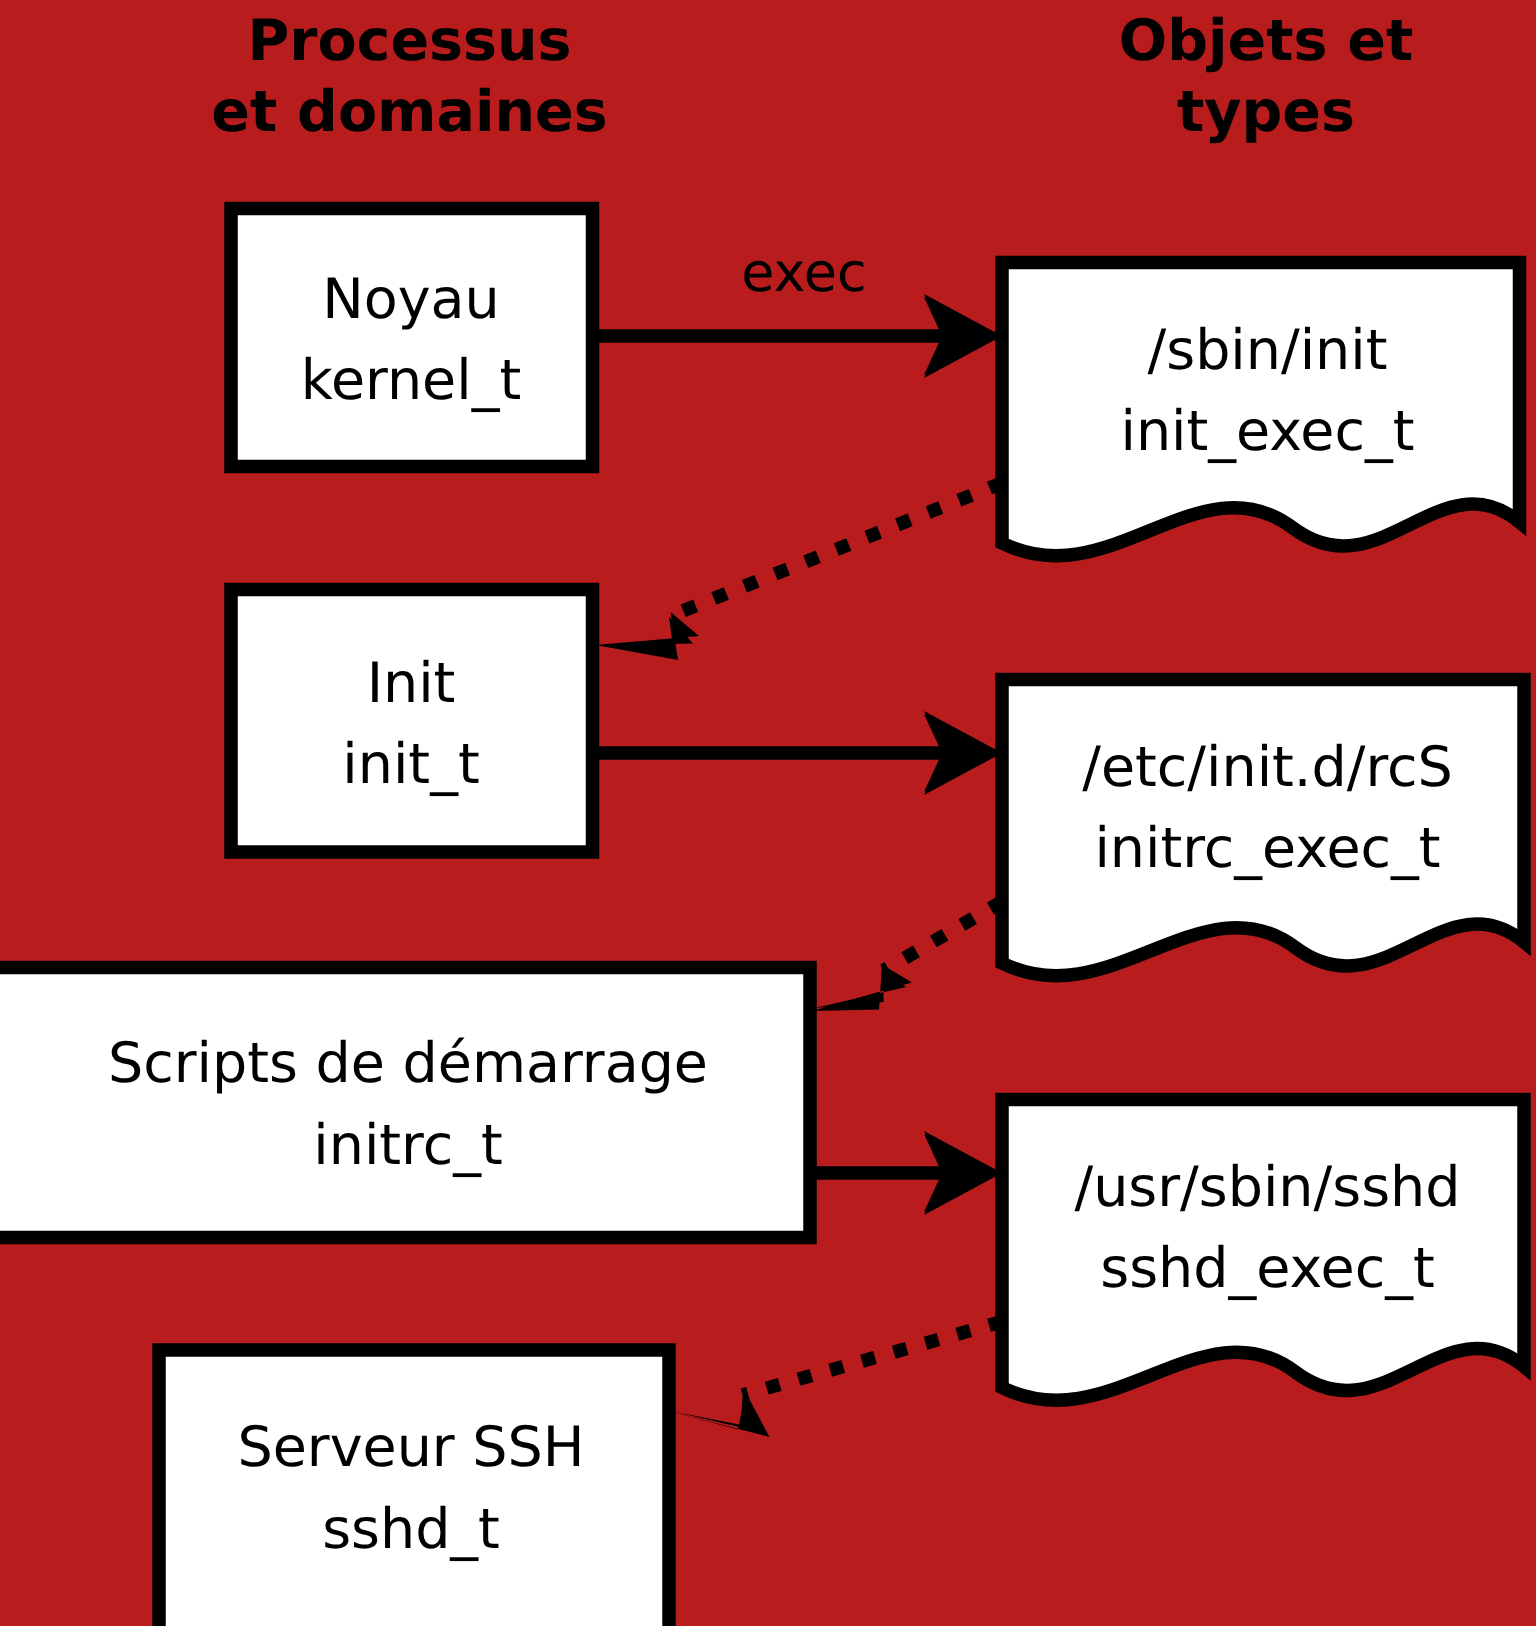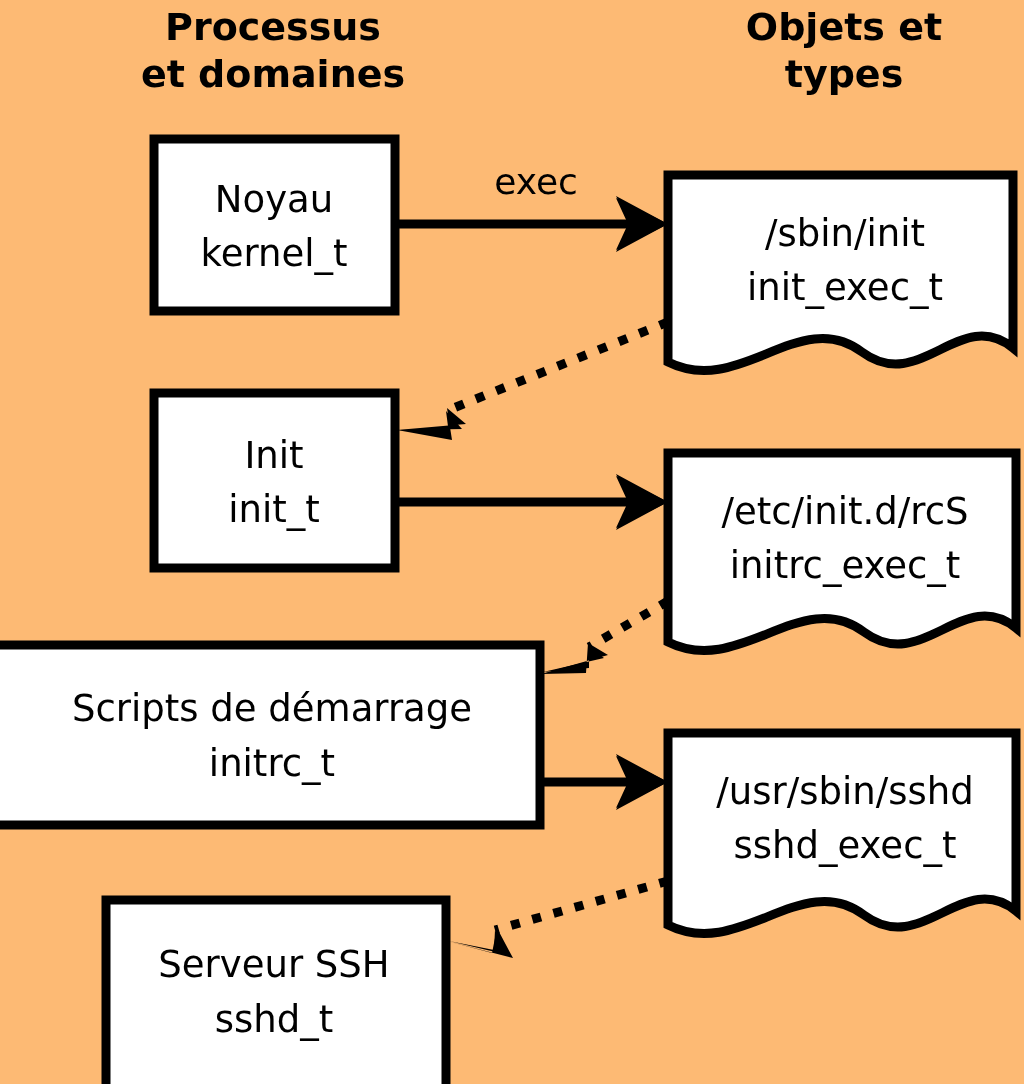--- a/index.html
+++ b/index.html
@@ -7,21 +7,21 @@
     padding: 0;
     background: #ffffff;
   }
   body {
     font-family: "DejaVu Sans", "Liberation Sans", sans-serif;
   }
   #canvas {
     position: relative;
     width: 1024px;
     height: 1084px;
-    background: #fdba74;
+    background: #b91c1c;
     overflow: hidden;
   }
   #diagram-svg {
     position: absolute;
     top: 0;
     left: 0;
     width: 1024px;
     height: 1084px;
   }
   .col-header {

